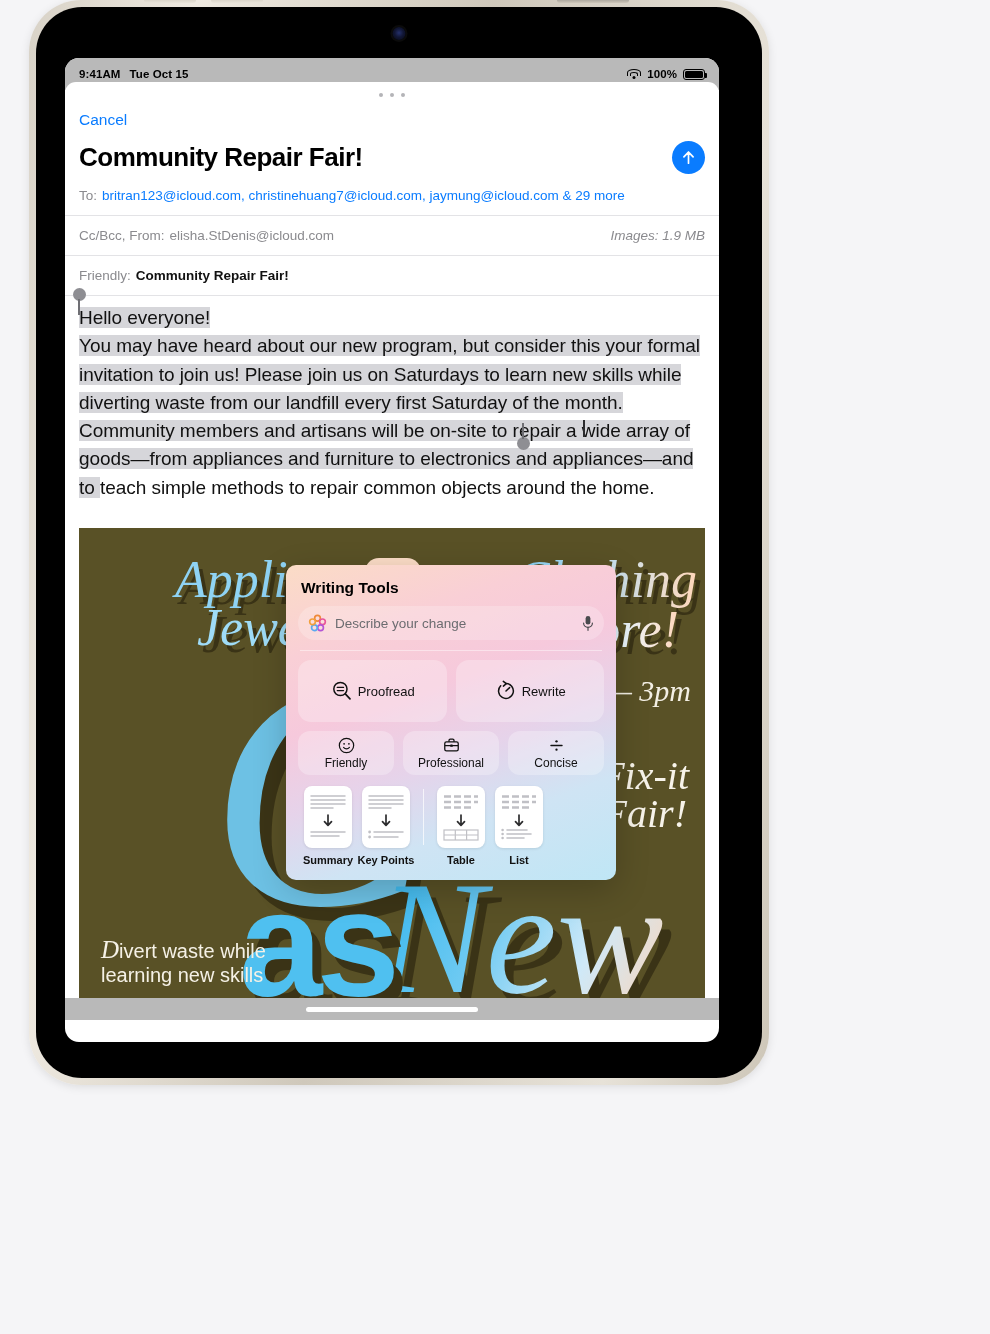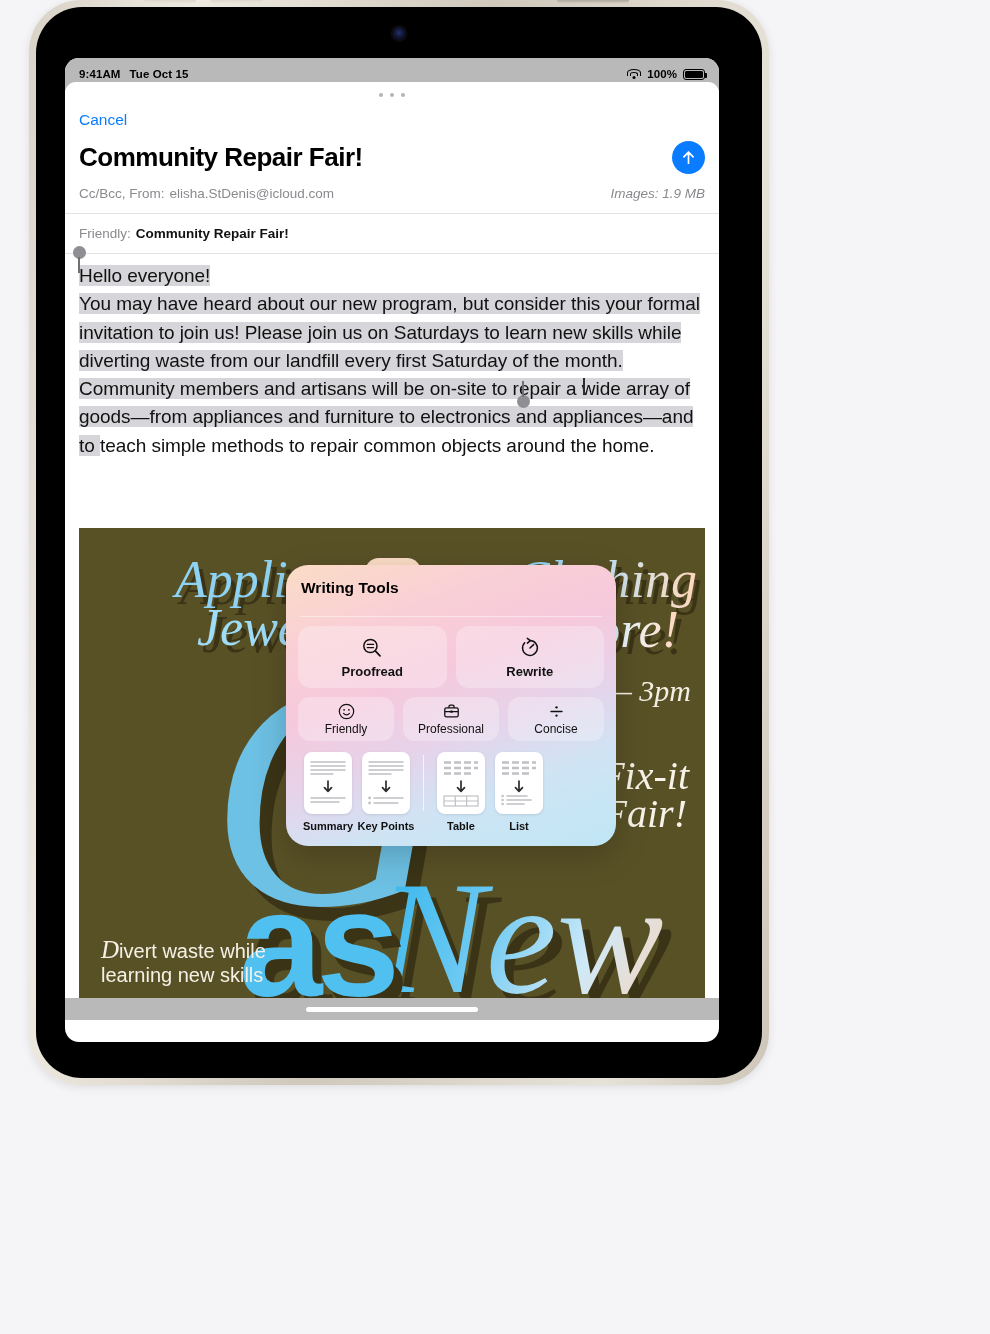--- a/index.html
+++ b/index.html
@@ -173,21 +173,21 @@
 
   
   #home-bar{
     position:absolute; left:0; right:0; bottom:0; height:22px; background:#b9b9b9;
     display:flex; align-items:center; justify-content:center;
   }
   #home-bar i{ width:172px; height:5px; border-radius:3px; background:#fff; display:block; }
 
   
   #wt{
-    position:absolute; left:221px; top:483px; width:330px; border-radius:22px;
+    position:absolute; left:221px; top:483px; width:330px; border-radius:10px;
     background:linear-gradient(160deg,#fbdcc6 0%,#f9cfd6 22%,#f6c9dc 40%,#e6d3ea 58%,#cfe4f4 76%,#bfe6f5 100%);
     box-shadow:0 10px 34px rgba(0,0,0,.20);
     z-index:20; padding:12px 12px 14px 12px; overflow:hidden;
   }
   #wt-tail{
     position:absolute; left:300px; top:468px; width:56px; height:22px; z-index:19;
   }
   #wt-tail i{
     position:absolute; left:0; top:8px; width:56px; height:18px;
     background:#fbdcc6; border-radius:14px 14px 0 0;
@@ -200,23 +200,22 @@
   }
   #wt-search .ai-glyph{ width:19px; height:19px; flex:0 0 19px; }
   #wt-search .ph{ font-size:13.5px; color:#6c6c70; flex:1; }
   #wt-search .mic{ width:12px; flex:0 0 12px; }
 
   #wt-divider{ height:1px; background:rgba(255,255,255,.45); margin:10px 2px 9px 2px; }
 
   .wt-grid2{ display:flex; gap:9px; }
   .wt-big{
     flex:1; height:62px; border-radius:13px; background:rgba(255,255,255,.28);
-    display:flex; flex-direction:column; align-items:center; justify-content:center; gap:4px;
+    display:flex; flex-direction:row; align-items:center; justify-content:center; gap:4px;
     cursor:pointer;
-    font-weight:bold;
   }
   .wt-big .lab{ font-size:13px; color:#111; }
 
   .wt-grid3{ display:flex; gap:9px; margin-top:9px; }
   .wt-mid{
     flex:1; height:44px; border-radius:12px; background:rgba(255,255,255,.28);
     display:flex; flex-direction:column; align-items:center; justify-content:center; gap:1px;
     cursor:pointer;
   }
   .wt-mid .lab{ font-size:12px; color:#111; }
@@ -273,20 +272,24 @@
 
         <div id="title-row">
           <div id="mail-title">Community Repair Fair!</div>
           <div id="send-btn">
             <svg width="17" height="17" viewBox="0 0 17 17">
               <path d="M8.5 14.2 V3.6 M8.5 3.1 L3.9 7.8 M8.5 3.1 L13.1 7.8" stroke="#fff" stroke-width="1.7" fill="none" stroke-linecap="round" stroke-linejoin="round"></path>
             </svg>
           </div>
         </div>
 
+        <div class="field-row" id="row-to">
+          <span class="lbl">To:</span>
+          <span class="val-blue">britran123@icloud.com, christinehuang7@icloud.com, jaymung@icloud.com &amp; 29 more</span>
+        </div>
 
         <div class="field-row">
           <span class="lbl">Cc/Bcc, From:</span>
           <span class="val-gray">elisha.StDenis@icloud.com</span>
           <span class="right">
             <span>Images:</span>
             <span>1.9 MB</span>
           </span>
         </div>
 
@@ -322,20 +325,37 @@
         </div>
 
         
         <div id="wt-tail">
             <i></i>
           </div>
         <div id="wt">
 
           <div id="wt-title">Writing Tools</div>
 
+          <div id="wt-search">
+            <svg class="ai-glyph" viewBox="0 0 24 24">
+              <g fill="none" stroke-width="2.1">
+                <circle cx="12" cy="5.4" r="3.6" stroke="#ef8a3a"></circle>
+                <circle cx="18.3" cy="9.9" r="3.6" stroke="#e8569a"></circle>
+                <circle cx="15.9" cy="17.3" r="3.6" stroke="#b455d6"></circle>
+                <circle cx="8.1" cy="17.3" r="3.6" stroke="#5aa9f0"></circle>
+                <circle cx="5.7" cy="9.9" r="3.6" stroke="#f2a03c"></circle>
+              </g>
+            </svg>
+            <span class="ph">Describe your change</span>
+            <svg class="mic" viewBox="0 0 12 17">
+              <rect x="3.6" y="1" width="4.8" height="8.6" rx="2.4" fill="#4a4a4e"></rect>
+              <path d="M1.6 8 a4.4 4.4 0 0 0 8.8 0" stroke="#4a4a4e" stroke-width="1.2" fill="none" stroke-linecap="round"></path>
+              <path d="M6 12.4 V15.3" stroke="#4a4a4e" stroke-width="1.2" stroke-linecap="round"></path>
+            </svg>
+          </div>
 
           <div id="wt-divider"></div>
 
           <div class="wt-grid2">
             <div class="wt-big">
               <svg width="24" height="24" viewBox="0 0 24 24">
                 <circle cx="10.4" cy="10" r="6.6" fill="none" stroke="#111" stroke-width="1.5"></circle>
                 <path d="M7.3 8.4 h6.2 M7.3 11.6 h6.2" stroke="#111" stroke-width="1.4" stroke-linecap="round"></path>
                 <path d="M15.3 14.9 L20 19.8" stroke="#111" stroke-width="1.7" stroke-linecap="round"></path>
               </svg>

